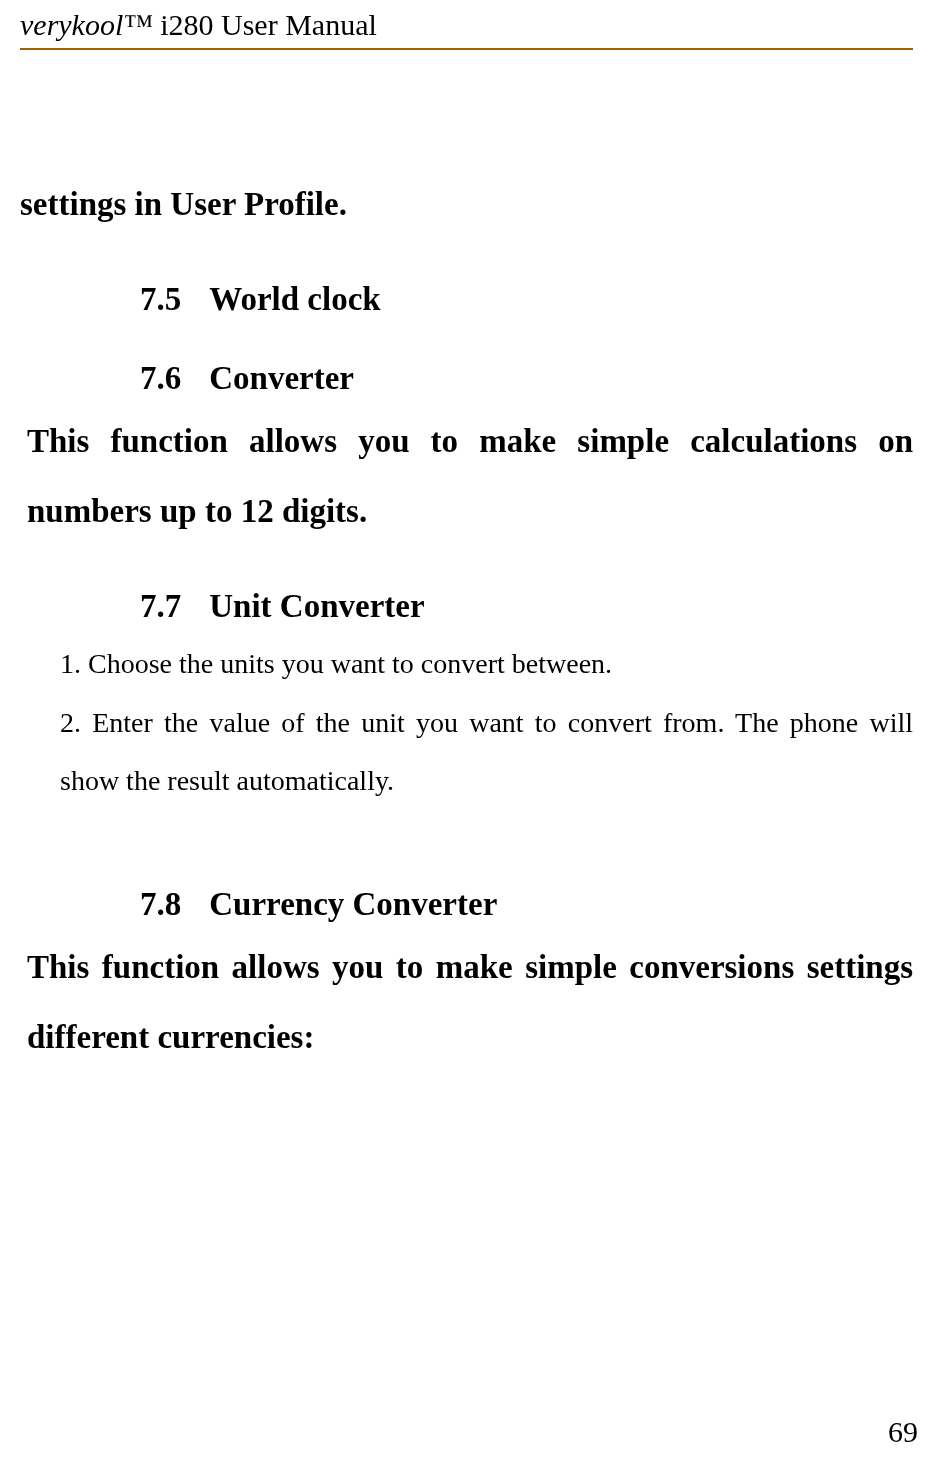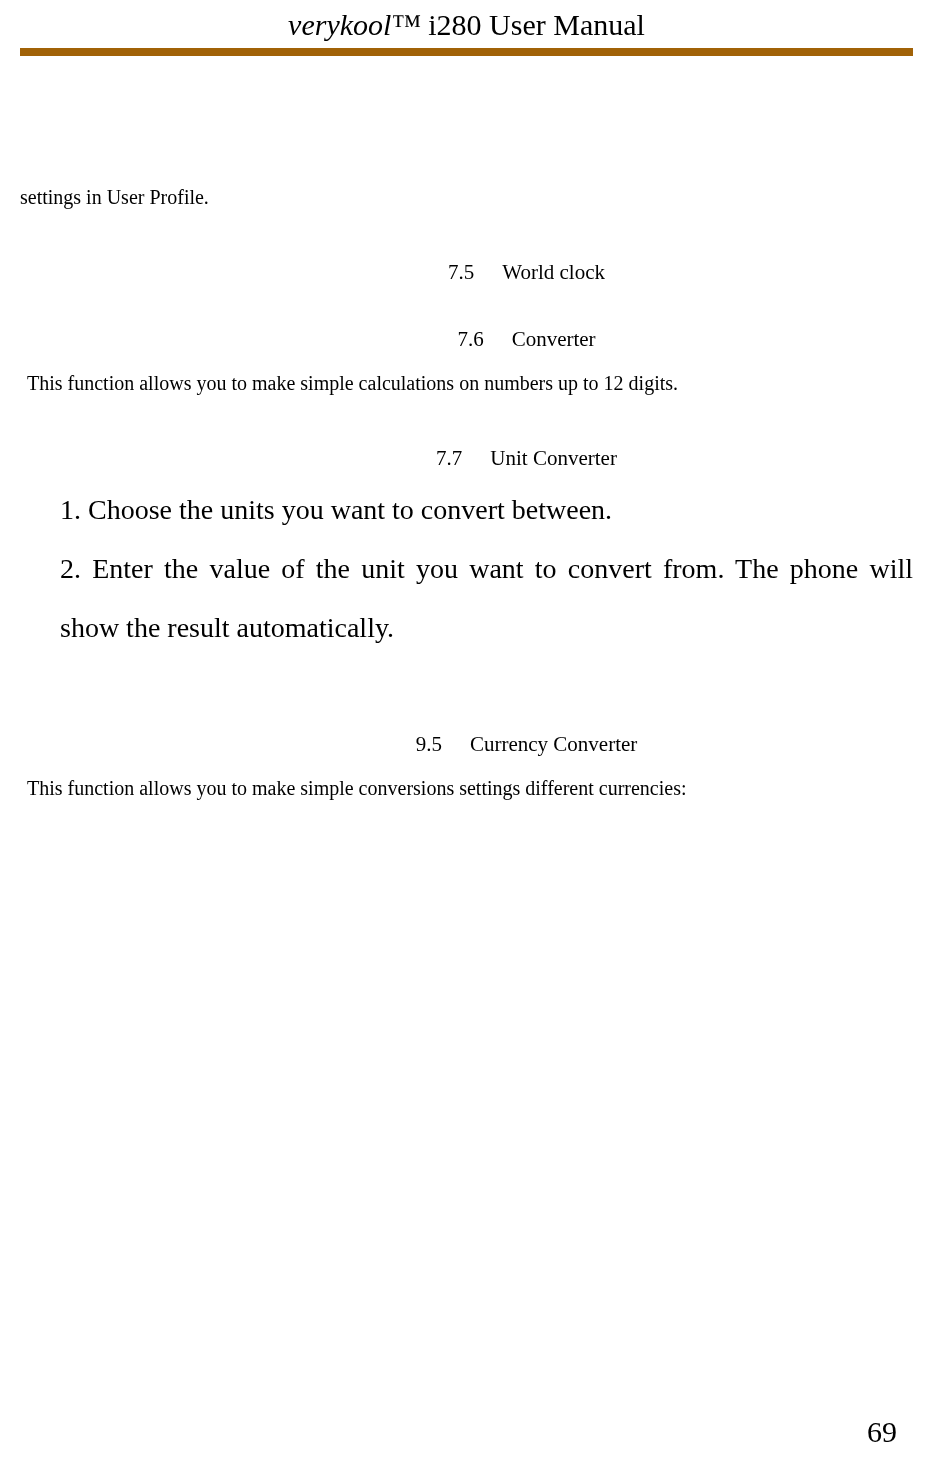--- a/index.html
+++ b/index.html
@@ -10,65 +10,65 @@
     body {
       width: 933px;
       height: 1469px;
       background: #ffffff;
       font-family: "Times New Roman", Times, serif;
       color: #000000;
       position: relative;
       padding: 0 20px;
     }
     .header {
-      text-align: center;
+      text-align: left;
       font-size: 30px;
       padding-top: 8px;
       padding-bottom: 6px;
-      border-bottom: 8px solid #a16207;
+      border-bottom: 2px solid #a16207;
     }
     .header-italic {
       font-style: italic;
     }
     .content {
       padding-top: 120px;
     }
     .body-text {
-      font-size: 20px;
+      font-size: 33px;
       line-height: 2.1;
       text-align: justify;
+      font-weight: bold;
     }
     .section-heading {
-      font-size: 21px;
-      font-weight: normal;
+      font-size: 33px;
+      font-weight: bold;
       margin-top: 42px;
       margin-bottom: 10px;
       padding-left: 120px;
-      text-align: center;
     }
     .section-heading-extra {
       margin-top: 75px;
     }
     .section-num {
       display: inline-block;
       margin-right: 28px;
     }
     .list-item {
       font-size: 28px;
       line-height: 2.1;
       text-align: justify;
       padding-left: 40px;
     }
     .list-num {
       display: inline;
     }
     .page-number {
       position: absolute;
       bottom: 20px;
-      right: 36px;
+      right: 15px;
       font-size: 30px;
     }
     .indent-1 {
       padding-left: 7px;
     }
     .indent-2 {
       padding-left: 7px;
     }
   </style>
 </head>
@@ -98,19 +98,19 @@
   <p class="list-item">
     <span class="list-num">1.</span>
     <span>Choose the units you want to convert between.</span>
   </p>
   <p class="list-item">
     <span class="list-num">2.</span>
     <span>Enter the value of the unit you want to convert from. The phone will show the result automatically.</span>
   </p>
 
   <h2 class="section-heading section-heading-extra">
-    <span class="section-num">9.5</span><span>Currency Converter</span>
+    <span class="section-num">7.8</span><span>Currency Converter</span>
   </h2>
   <p class="body-text indent-2">This function allows you to make simple conversions settings different currencies:</p>
 
 </div>
 
 <div class="page-number">69</div>
 
 </body></html>

